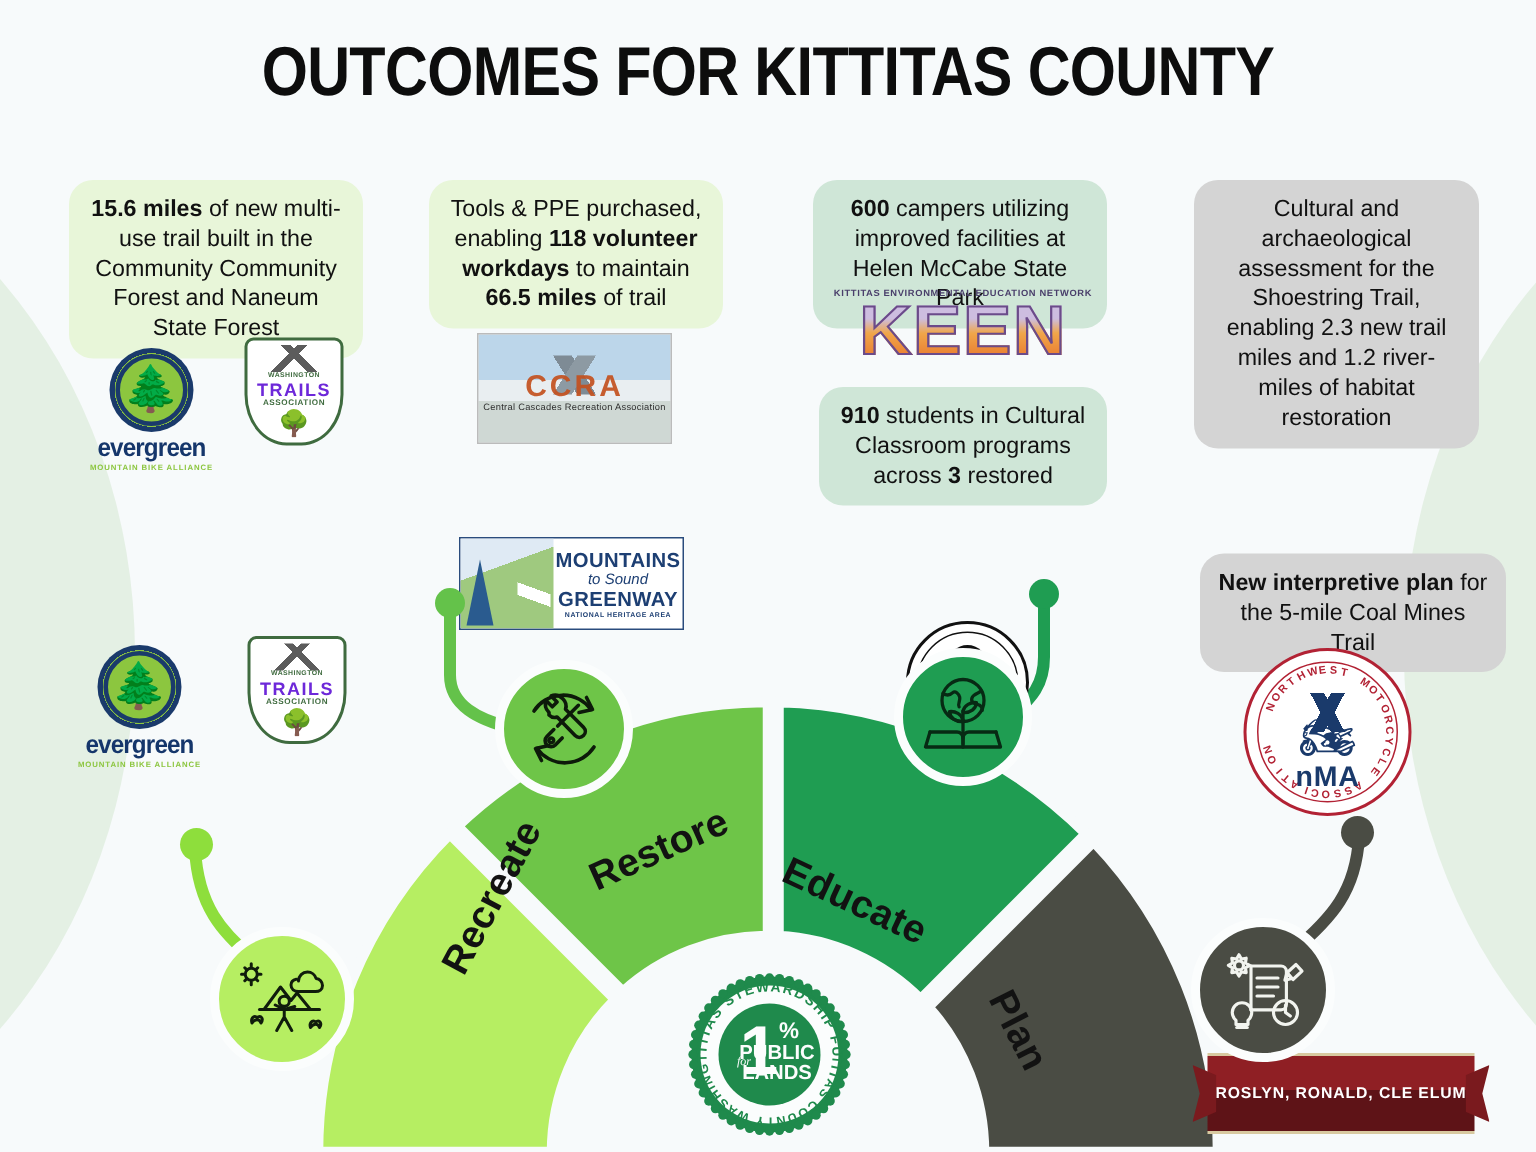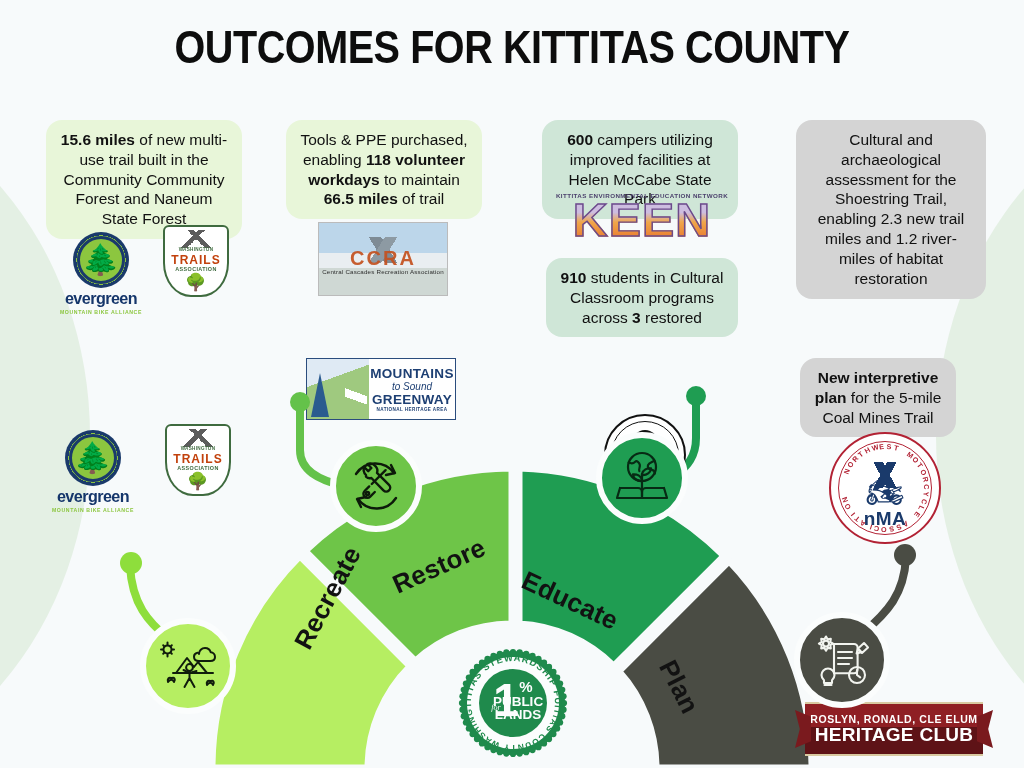--- a/index.html
+++ b/index.html
@@ -73,21 +73,21 @@
     background:#fff;border:2.5px solid #3f6b3f;
     border-radius:6px 6px 28px 28px / 6px 6px 34px 34px;
     box-sizing:border-box;overflow:hidden;
   }
   .wta-mtn{
     position:absolute;top:3px;left:0;right:0;height:18px;
     background:linear-gradient(135deg,transparent 42%,#5c5c5c 42% 50%,transparent 50%),
                linear-gradient(225deg,transparent 42%,#5c5c5c 42% 50%,transparent 50%);
   }
   .wta-t1{position:absolute;top:20px;left:0;right:0;text-align:center;font-size:4.6px;font-weight:bold;color:#3f6b3f;letter-spacing:0.3px;}
-  .wta-t2{position:absolute;top:26px;left:0;right:0;text-align:center;font-size:12px;font-weight:bold;color:#c2410c;letter-spacing:1px;}
+  .wta-t2{position:absolute;top:26px;left:0;right:0;text-align:center;font-size:12px;font-weight:bold;color:#6d28d9;letter-spacing:1px;}
   .wta-t3{position:absolute;top:39px;left:0;right:0;text-align:center;font-size:5.4px;font-weight:bold;color:#3f6b3f;letter-spacing:0.4px;}
   .wta-tree{position:absolute;bottom:4px;left:0;right:0;text-align:center;font-size:17px;color:#3f6b3f;line-height:1;}
 
   .ccra{
     width:130px;height:74px;border:1px solid #bbb;box-sizing:border-box;
     background:linear-gradient(#bcd6ea 0 42%, #e9eef1 42% 62%, #cfd8d4 62% 100%);
     position:relative;overflow:hidden;
   }
   .ccra:before{
     content:"";position:absolute;top:14px;left:-6px;right:-6px;height:26px;
@@ -236,21 +236,21 @@
 
   <div class="card green1" style="left:286px;top:120px;width:196px;"><span>Tools &amp; PPE purchased, enabling </span><b>118 volunteer workdays</b><span> to maintain </span><b>66.5 miles</b><span> of trail</span></div>
 
 
   <div class="card mint" style="left:542px;top:120px;width:196px;"><b>600</b><span> campers utilizing improved facilities at Helen McCabe State Park</span></div>
 
   <div class="card mint" style="left:546px;top:258px;width:192px;"><b>910</b><span> students in Cultural Classroom programs across </span><b>3</b><span> restored</span></div>
 
   <div class="card grey" style="left:796px;top:120px;width:190px;"><span>Cultural and archaeological assessment for the Shoestring Trail, enabling 2.3 new trail miles and 1.2 river-miles of habitat restoration</span></div>
 
-  <div class="card grey" style="left:800px;top:358px;width:156px;"><b>New interpretive plan</b><span> for the 5-mile Coal Mines Trail</span></div>
+  <div class="card grey" style="left:800px;top:369px;width:204px;"><b>New interpretive plan</b><span> for the 5-mile Coal Mines Trail</span></div>
 
   <div class="logo evergreen" style="left:58px;top:232px;">
     <div class="eg-mark">
       <div class="eg-tree">🌲</div>
     </div>
     <div class="eg-word">evergreen</div>
     <div class="eg-sub">MOUNTAIN BIKE ALLIANCE</div>
   </div>
 
   <div class="logo wta" style="left:160px;top:225px;">
@@ -345,21 +345,20 @@
         <span style="transform: rotate(149.677deg) translate(46px) rotate(90deg);">O</span>
         <span style="transform: rotate(160deg) translate(46px) rotate(90deg);">N</span>
       </div>
     <div class="nma-mtn"></div>
     <div class="nma-bike">🏍</div>
     <div class="nma-word">nMA</div>
   </div>
 
   <div class="logo heritage" style="left:805px;top:434px;">
     <div class="her-1">ROSLYN, RONALD, CLE ELUM</div>
-    <div class="her-2">HERITAGE CLUB</div>
   </div>
 
   <svg id="wheel" width="640" height="356" viewBox="0 0 640 356">
     <defs>
       <clipPath id="ring-clip">
         <path d="M320,356 m-300,0 a300,300 0 0 1 600,0 L320,356 Z"></path>
       </clipPath>
     </defs>
     <g>
 

